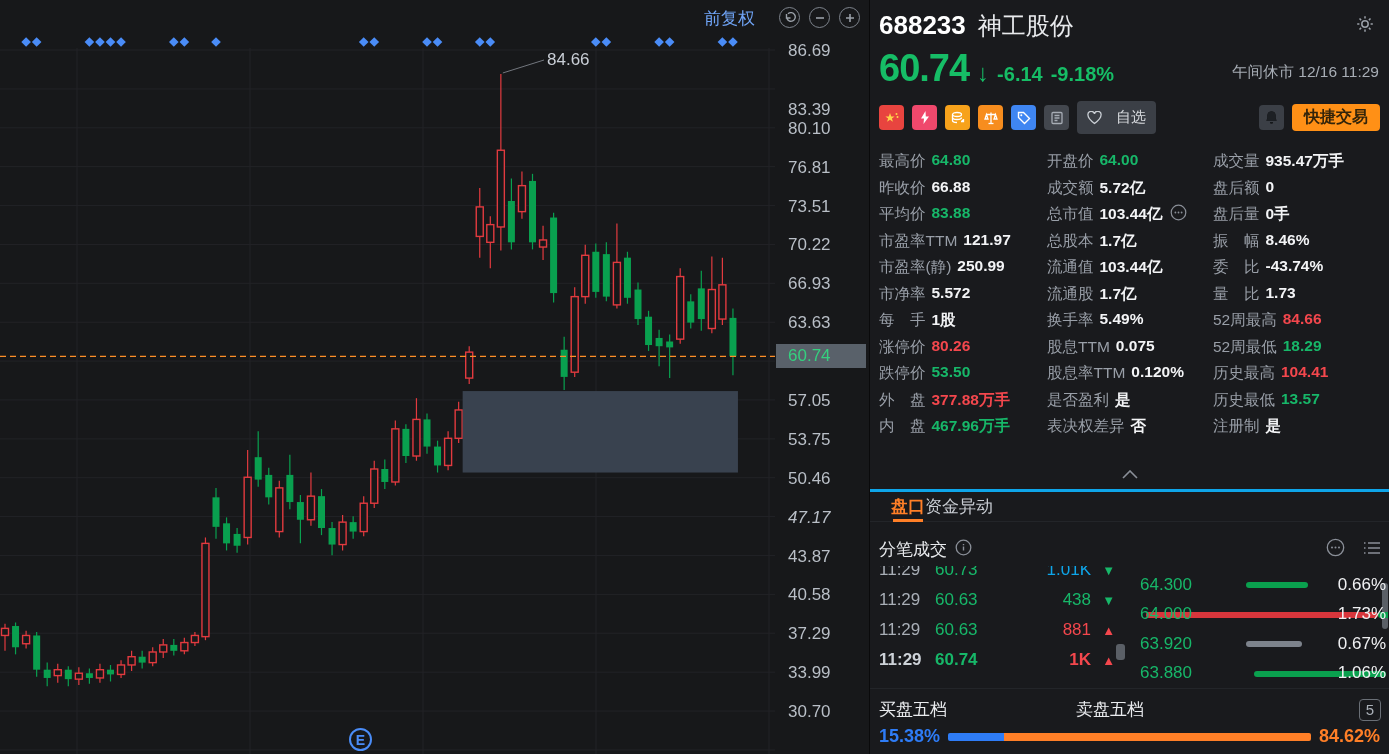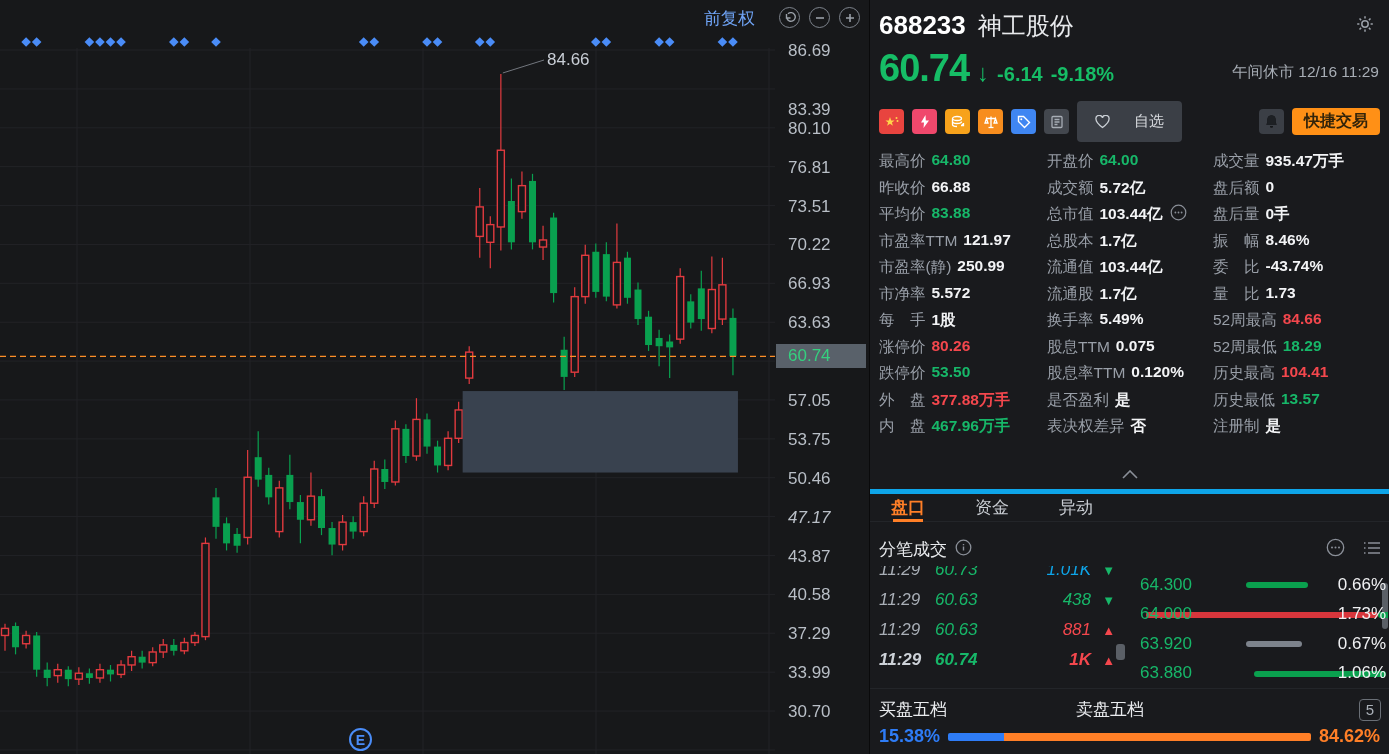--- a/index.html
+++ b/index.html
@@ -28,41 +28,41 @@
   .qp-code { font-size:26px; font-weight:bold; color:#ffffff; }
   .qp-name { font-size:24px; color:#e8eaed; }
   .gear { position:absolute; right:14px; top:14px; }
   .qp-price-row { position:absolute; left:9px; top:47px; display:flex; align-items:baseline; gap:8px; }
   .qp-price { font-size:38px; font-weight:bold; color:#16bd66; letter-spacing:-1px; }
   .qp-arrow { font-size:24px; font-weight:bold; color:#16bd66; }
   .qp-chg { font-size:20px; font-weight:bold; color:#16bd66; }
   .qp-session { position:absolute; right:10px; top:62px; font-size:15.5px; color:#a7adb5; }
   .qp-icons { position:absolute; left:9px; top:101px; right:9px; display:flex; align-items:center; gap:8px; }
   .tile { width:25px; height:25px; border-radius:4px; display:flex; align-items:center; justify-content:center; cursor:pointer; }
-  .pill { height:41px; border-radius:4px; background:#3b3f46; display:flex; align-items:center; gap:24px;
-          padding:0 18px; color:#d6d9dd; font-size:15px; cursor:pointer; }
+  .pill { height:33px; border-radius:4px; background:#3b3f46; display:flex; align-items:center; gap:14px;
+          padding:0 10px; color:#d6d9dd; font-size:15px; cursor:pointer; }
   .spacer { flex:1; }
   .quick-trade { height:27px; padding:0 12px; border-radius:4px; background:#ff9016; color:#33240a;
                  font-size:16px; font-weight:bold; display:flex; align-items:center; cursor:pointer; }
   .qp-stats { position:absolute; left:9px; top:151px; display:grid; grid-template-columns:168px 166px 169px;
               grid-auto-rows:26.5px; }
   .cell { display:flex; gap:6px; white-space:nowrap; font-size:15.5px; }
   .lbl { color:#999fa8; }
   .val { font-weight:bold; }
   .vw { color:#f3f4f6; } .vg { color:#17b769; } .vr { color:#f4474d; }
   .more-ico { display:inline-flex; margin-left:2px; }
   .collapse { position:absolute; left:252px; top:465px; cursor:pointer; }
-  .qp-tabs { position:absolute; left:0; top:489px; width:100%; height:33px; border-top:5px solid #0ea5e9;
-             border-bottom:1px solid #232529; display:flex; gap:50px; padding-left:21px; align-items:center; }
+  .qp-tabs { position:absolute; left:0; top:489px; width:100%; height:33px; border-top:3px solid #0ea5e9;
+             border-bottom:1px solid #232529; display:flex; padding-left:21px; align-items:center; }
   .tab { font-size:17px; color:#c8ccd2; position:relative; height:100%; display:flex; align-items:center; cursor:pointer; }
   .tab.active { color:#ff7f27; font-weight:bold; }
   .tab.active::after { content:""; position:absolute; left:2px; right:2px; bottom:-1px; height:3px; background:#ff7f27; }
   .tape-header { position:absolute; left:9px; top:538px; right:8px; display:flex; align-items:center; gap:8px; }
   .tape-title { font-size:17px; color:#e9ebee; }
-  .tape { position:absolute; left:9px; top:566px; width:236px; height:118px; overflow:hidden;font-style:italic; }
+  .tape { position:absolute; left:9px; top:566px; width:236px; height:118px; overflow:hidden; }
   .trow { display:grid; grid-template-columns:56px 70px 1fr 24px; align-items:center; height:30px; font-size:17px; }
   .trow .t { color:#a9afb7; } .trow .v { text-align:right; } .trow .a { text-align:right; font-size:13px; }
   .trow.cur { font-weight:bold; } .trow.cur .t { color:#cdd2d8; }
   .plist { position:absolute; left:266px; top:570px; width:252px; height:114px; overflow:hidden; }
   .prow { position:relative; height:29.5px; display:flex; align-items:center; }
   .prow .pp { position:relative; z-index:2; font-size:17px; color:#17b769; padding-left:4px; }
   .prow .pc { position:absolute; right:2px; z-index:2; font-size:17px; color:#f0f1f3; }
   .pbar { position:absolute; top:12px; height:6px; border-radius:3px; z-index:1; }
   .thumb { position:absolute; background:#5a5f66; border-radius:3px; }
   .depth-divider { position:absolute; left:0; top:688px; width:100%; height:1px; background:#232529; }

